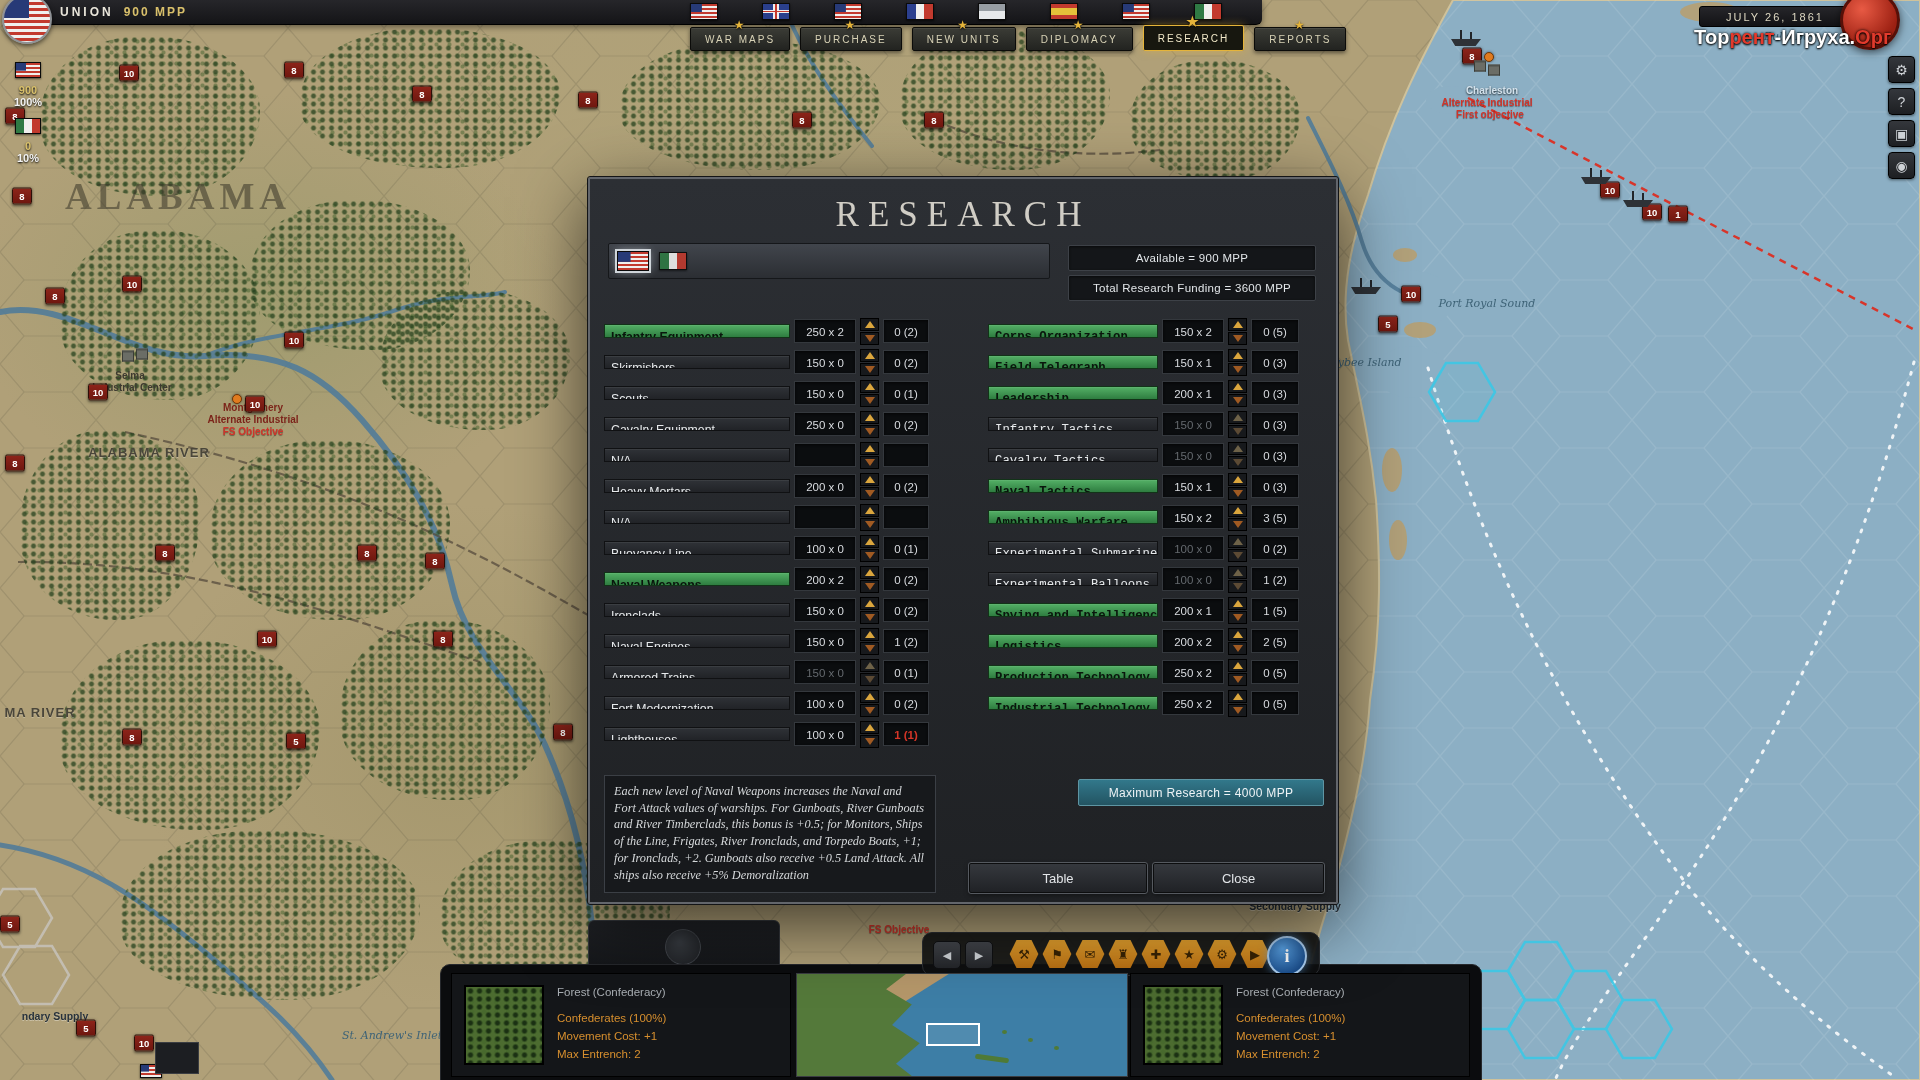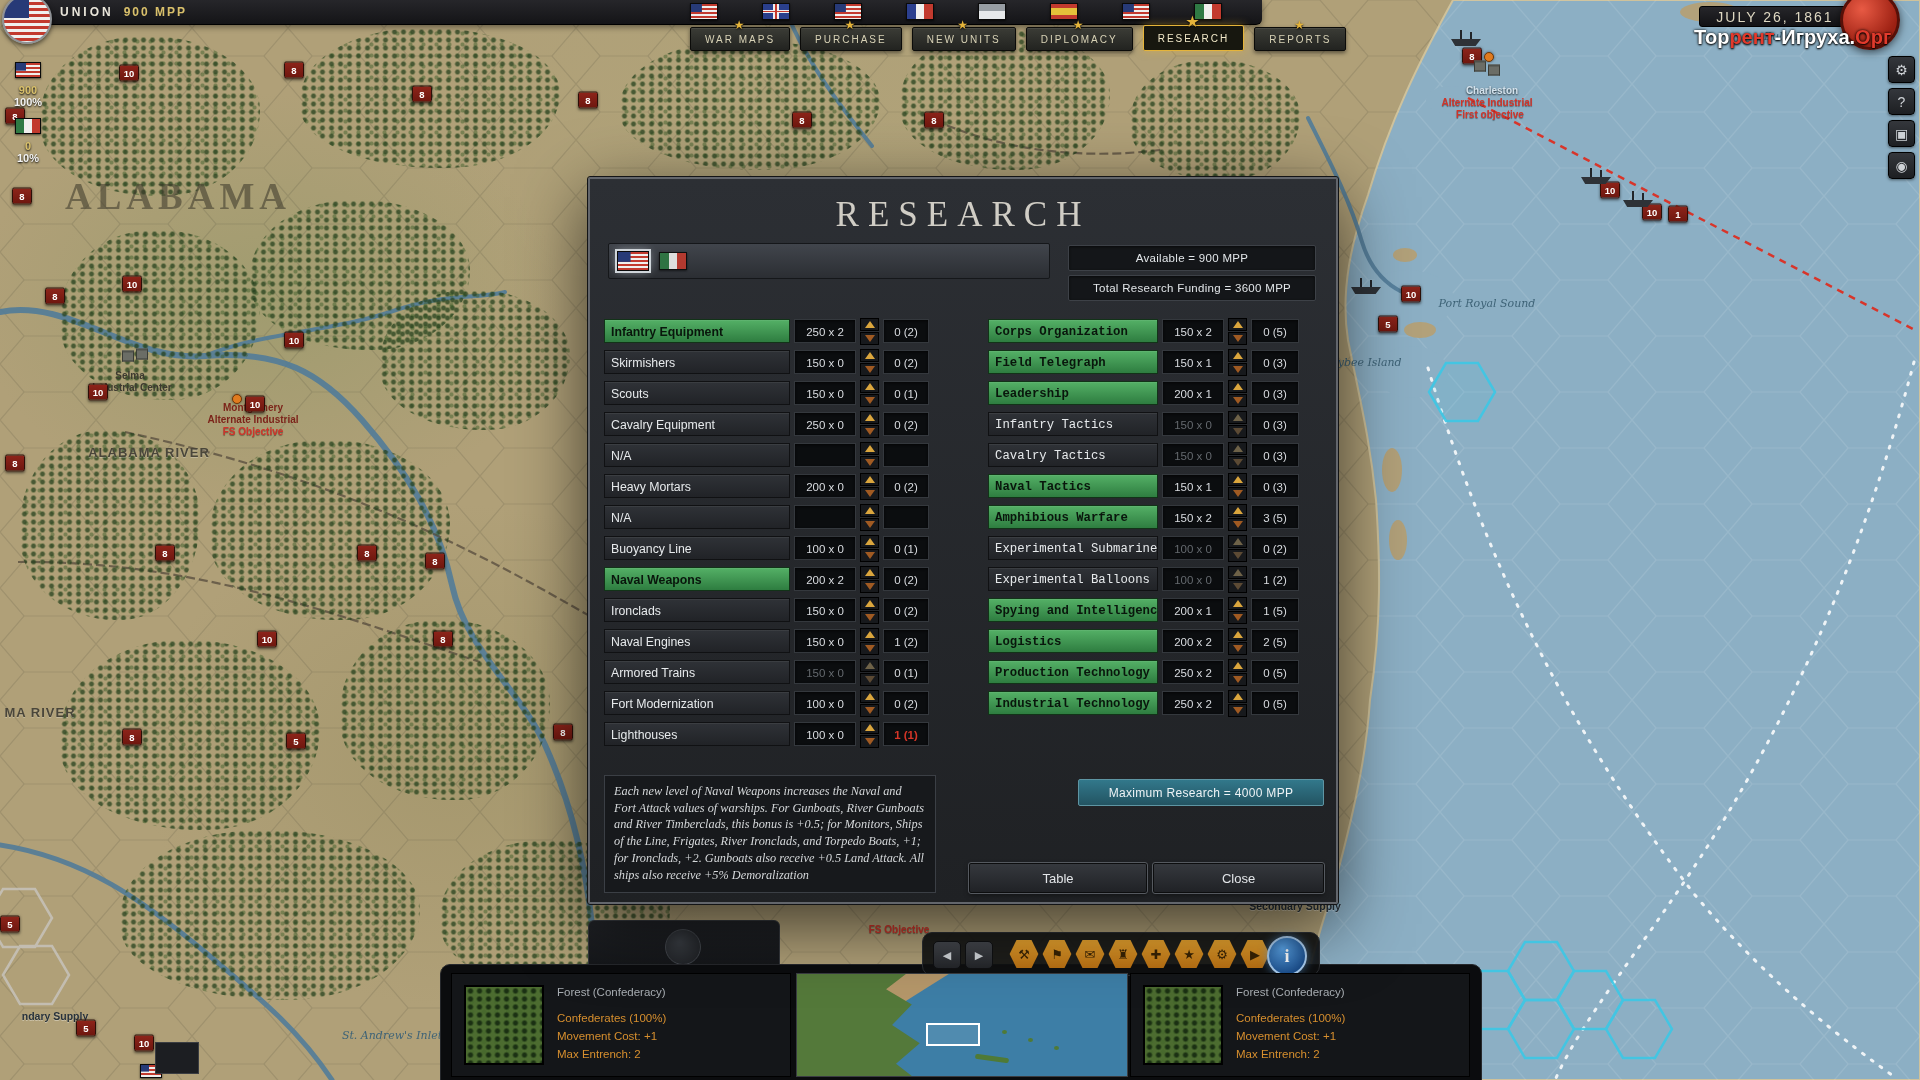--- a/index.html
+++ b/index.html
@@ -71,21 +71,21 @@
     color:#d8d2b6;font-size:10px;letter-spacing:2px;text-transform:uppercase;padding:5px 14px 4px;
     font-family:"Liberation Sans",sans-serif;border-radius:2px;box-shadow:inset 0 1px rgba(255,255,255,.08),0 2px 4px rgba(0,0,0,.5);cursor:pointer;}
   .menubtn .star{position:absolute;top:-10px;left:50%;transform:translateX(-50%);color:#e5b43a;font-size:12px;
     text-shadow:0 1px 2px #000;}
   .menubtn.active{background:#17170f;border:1px solid #e5b43a;color:#f2e9c9;padding-top:7px;padding-bottom:6px;margin-top:-2px;
     box-shadow:0 0 8px rgba(229,180,58,.5);}
   .menubtn.active .star{font-size:16px;top:-14px;}
   
   #datebox{position:absolute;left:1699px;top:6px;width:150px;height:19px;z-index:8;
     background:linear-gradient(#26262a,#121215);border:1px solid #000;border-radius:3px;
-    color:#ded8c2;font-size:14px;letter-spacing:2px;display:flex;align-items:center;justify-content:center;}
+    color:#ded8c2;font-size:11px;letter-spacing:2px;display:flex;align-items:center;justify-content:center;}
   #redorb{position:absolute;left:1840px;top:-10px;width:54px;height:54px;border-radius:50%;z-index:9;
     background:radial-gradient(circle at 35% 30%,#e85a44,#9c2012 70%);border:3px solid #571008;
     box-shadow:0 2px 8px rgba(0,0,0,.6);}
   #watermark{position:absolute;left:1694px;top:26px;z-index:9;font-size:20px;font-weight:bold;
     text-shadow:0 0 3px #000,0 1px 2px #000;white-space:nowrap;}
   .wm-w{color:#fff;}.wm-r{color:#e23a2c;}
   #rail{position:absolute;left:1888px;top:56px;z-index:8;display:flex;flex-direction:column;gap:5px;}
   .railbtn{width:25px;height:25px;background:linear-gradient(#34373c,#1d1f22);border:1px solid #000;border-radius:4px;
     color:#ced2d6;font-size:14px;display:flex;align-items:center;justify-content:center;cursor:pointer;
     box-shadow:0 1px 3px rgba(0,0,0,.5);}
@@ -103,21 +103,21 @@
     background:linear-gradient(#41454c,#2b2e33);border:1px solid #15171a;border-radius:2px;
     display:flex;align-items:center;gap:10px;padding-left:8px;box-sizing:border-box;}
   .dlg-flag{width:30px;height:18px;cursor:pointer;}
   .dlg-flag.sel{outline:2px solid #cfd5da;box-shadow:0 0 8px rgba(230,240,250,.6);}
   .dlg-flag.f-mx{width:26px;height:16px;opacity:.9;}
   .ibar{position:absolute;left:478px;width:246px;height:24px;background:#141619;border:1px solid #3d4147;border-radius:2px;
     color:#e2e6e9;font-size:11.5px;display:flex;align-items:center;justify-content:center;letter-spacing:.3px;
     box-shadow:inset 0 1px 3px rgba(0,0,0,.6);}
   .col{position:absolute;top:140px;}
   .rrow{display:flex;align-items:center;gap:4px;height:24px;margin-bottom:7px;}
-  .rrow .name{height:24px;line-height:24px;padding-left:6px;box-sizing:border-box;font-size:12.3px;color:#e7eaec;
+  .rrow .name{height:14px;line-height:24px;padding-left:6px;box-sizing:border-box;font-size:12.3px;color:#e7eaec;
     background:linear-gradient(#2f3237,#212327);border:1px solid #101113;cursor:pointer;
     box-shadow:inset 0 1px rgba(255,255,255,.06);white-space:nowrap;overflow:hidden;}
   .col-l .name{width:186px;}
   .col-r .name{width:170px;font-family:Liberation Mono, monospace;}
   .rrow .name.sel{background:linear-gradient(#54b066,#2e7d40);color:#09160c;font-weight:bold;border-color:#123318;}
   .rrow .cost,.rrow .lvl{height:24px;line-height:24px;background:#0b0d0f;border:1px solid #34383d;box-sizing:border-box;
     color:#d9dce0;font-size:11.5px;text-align:center;box-shadow:inset 0 1px 3px rgba(0,0,0,.7);}
   .rrow .cost{width:62px;}
   .col-l .lvl{width:46px;}
   .col-r .lvl{width:48px;}

